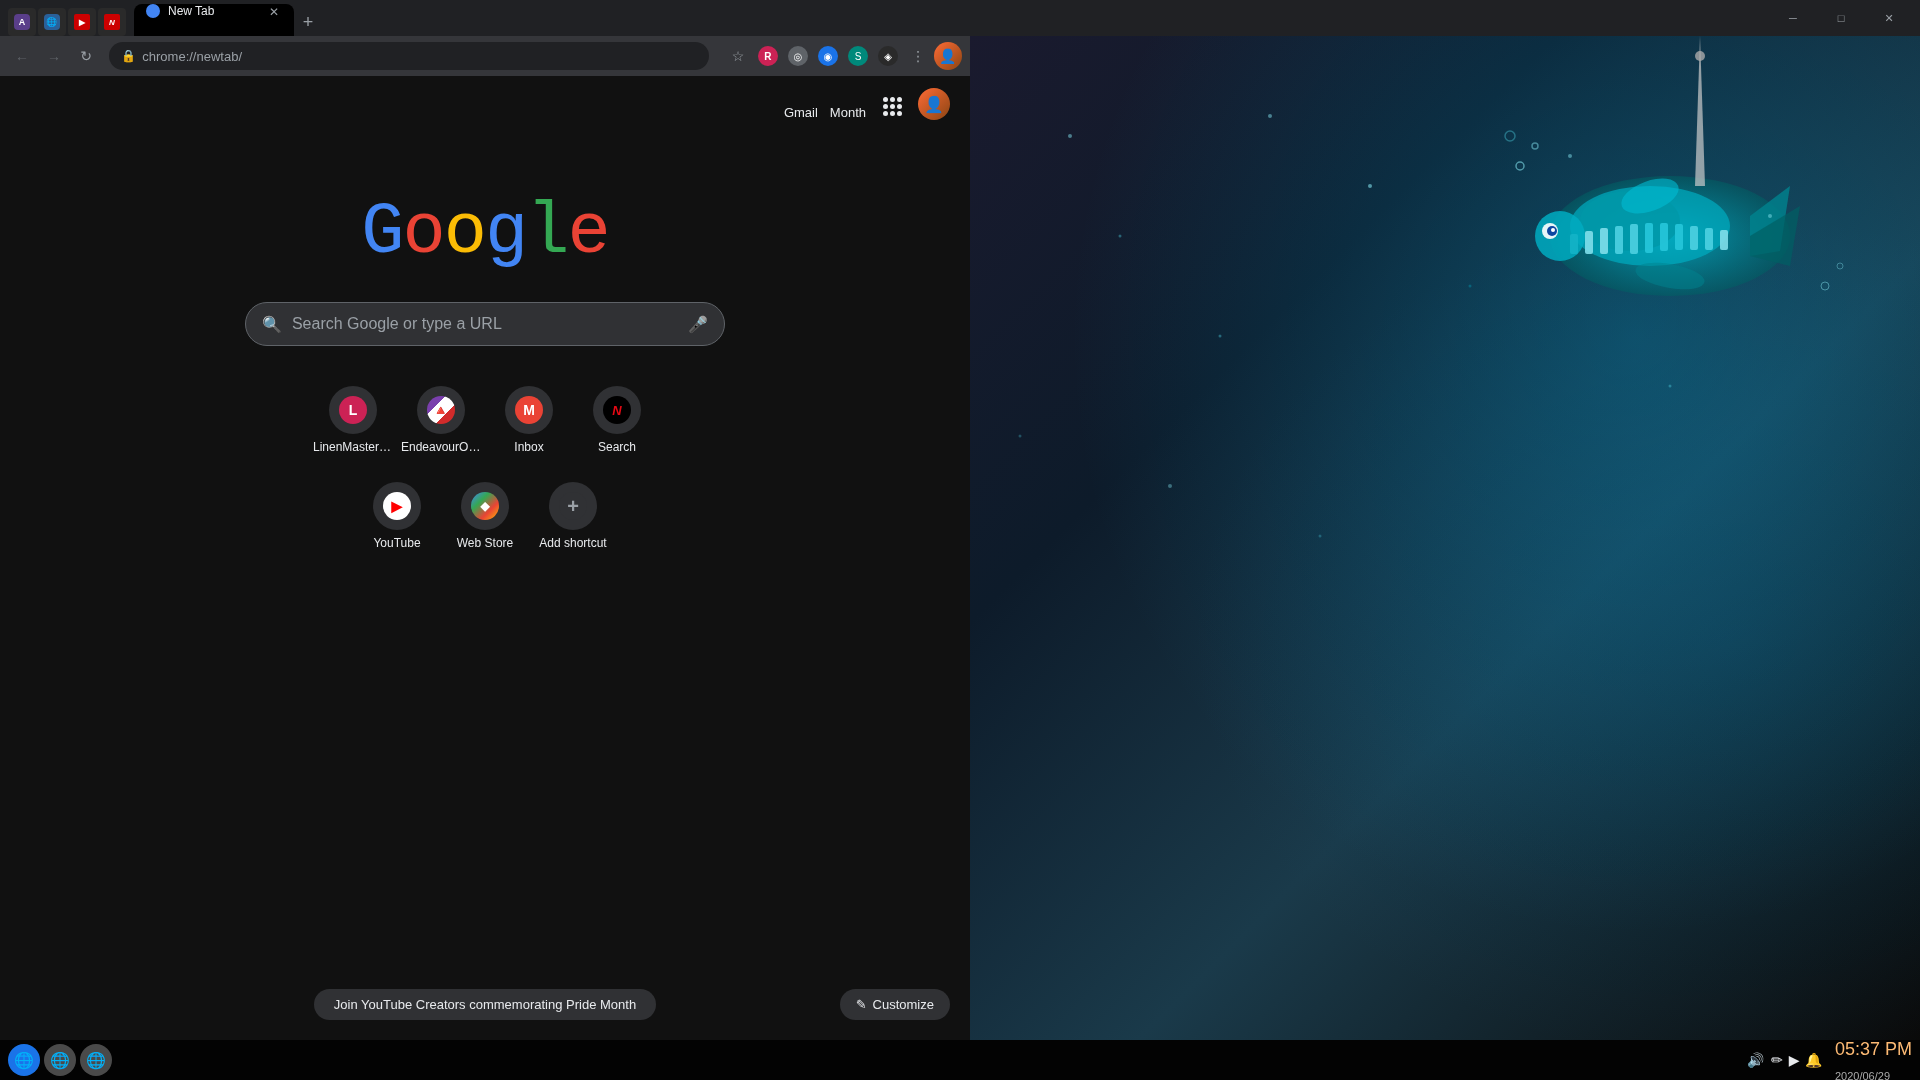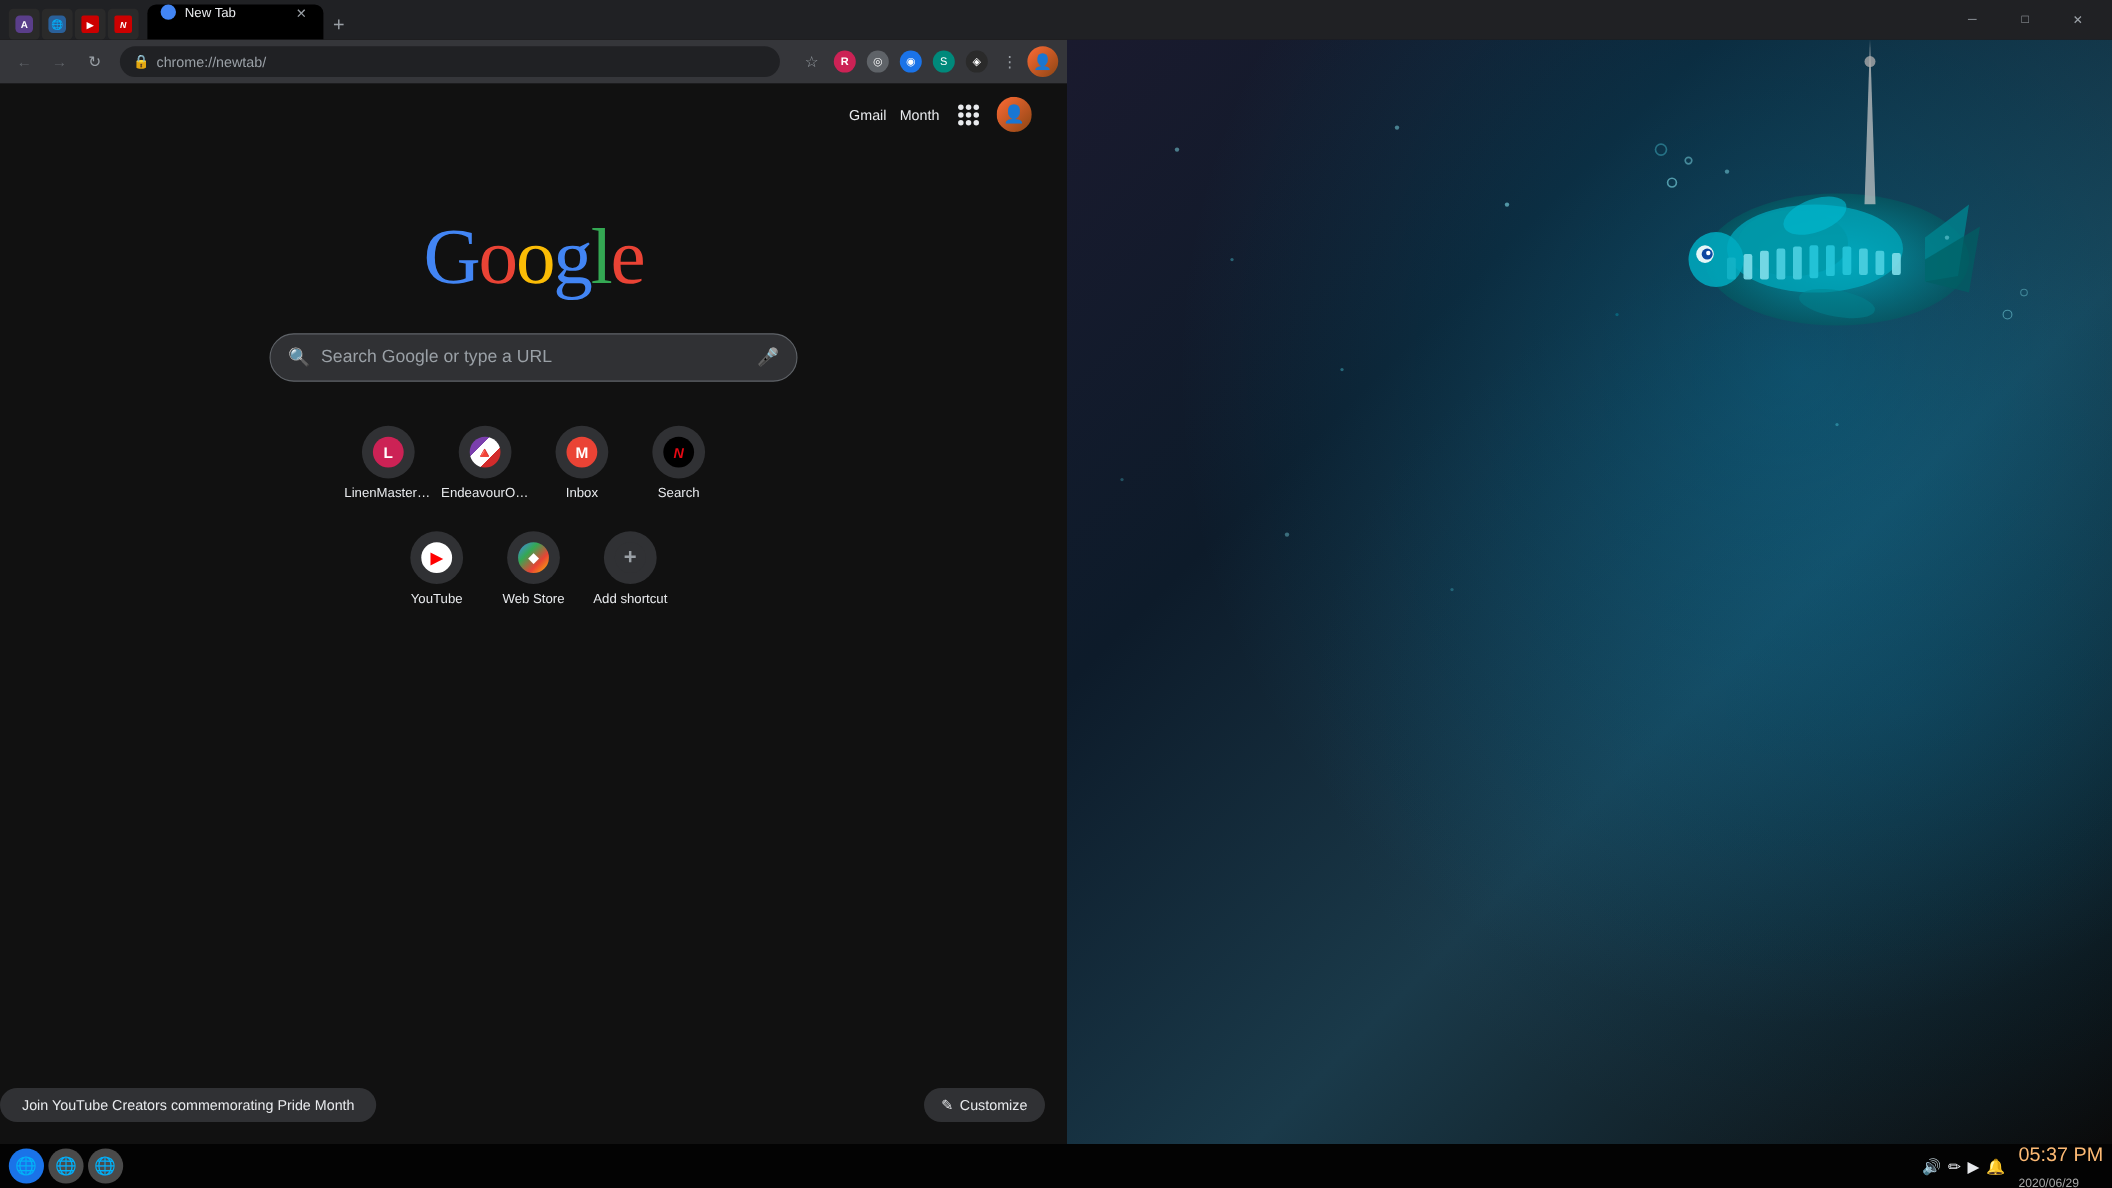--- a/index.html
+++ b/index.html
@@ -175,22 +175,22 @@
       background: #111;
       display: flex;
       flex-direction: column;
       position: relative;
     }
 
     
     .google-header {
       display: flex;
       justify-content: flex-end;
-      align-items: center;
-      padding: 12px 32px;
+      align-items: flex-end;
+      padding: 12px 20px;
       gap: 12px;
     }
     .google-header-link {
       font-size: 13px;
       color: #e8eaed;
       cursor: pointer;
       text-decoration: none;
     }
     .apps-btn {
       width: 28px;
@@ -214,21 +214,21 @@
     .google-logo-area {
       display: flex;
       justify-content: center;
       margin-top: 60px;
       margin-bottom: 28px;
     }
     .google-logo {
       font-size: 72px;
       font-weight: 400;
       letter-spacing: -2px;
-      font-family: Liberation Serif, serif;
+      font-family: Liberation Mono, monospace;
       text-align: right;
     }
     .g-blue { color: #4285f4; }
     .g-red { color: #ea4335; }
     .g-yellow { color: #fbbc05; }
     .g-green { color: #34a853; }
 
     
     .search-container {
       display: flex;
@@ -307,21 +307,21 @@
       text-align: center;
     }
 
     
     .bottom-bar {
       position: absolute;
       bottom: 20px;
       left: 0;
       right: 0;
       display: flex;
-      justify-content: flex-start;
+      justify-content: center;
       align-items: center;
     }
     .pride-banner {
       background: #303134;
       border-radius: 20px;
       padding: 8px 20px;
       font-size: 13px;
       color: #e8eaed;
       cursor: pointer;
     }

